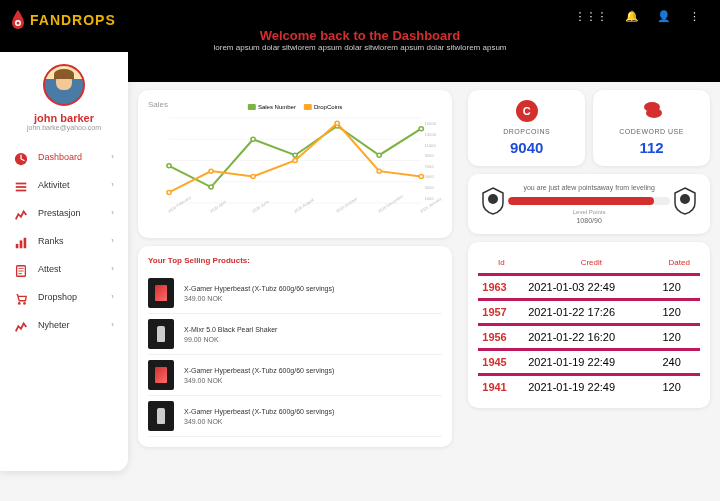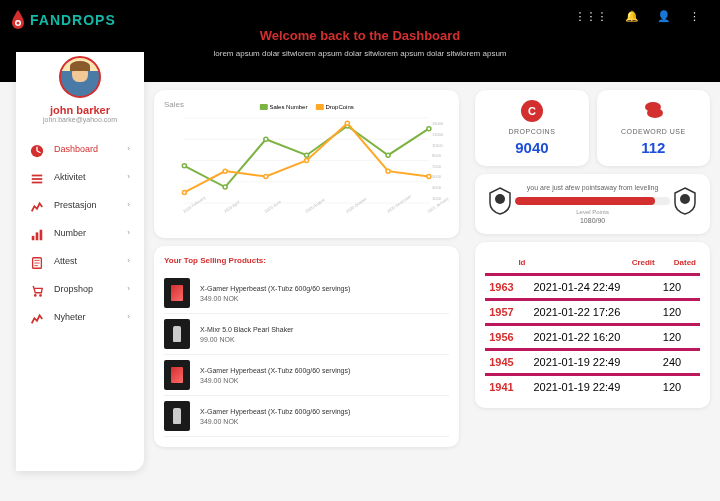--- a/index.html
+++ b/index.html
@@ -1,27 +1,27 @@
 <!DOCTYPE html>
 <html><head>
 <meta charset="utf-8">
 <style>
 *{margin:0;padding:0;box-sizing:border-box;font-family:Arial,sans-serif}
 body{background:#f5f5f5;width:720px;height:501px;overflow:hidden;font-size:9px}
 .header{background:#000;height:82px;position:relative}
 .logo{position:absolute;top:10px;left:10px;display:flex;align-items:center;gap:4px}
 .logo-icon{width:16px;height:20px;position:relative}
-.logo-text{color:#14b8a6;font-weight:bold;font-size:14px;letter-spacing:1px}
+.logo-text{color:#eab308;font-weight:bold;font-size:14px;letter-spacing:1px}
 .header-icons{position:absolute;top:10px;right:20px;display:flex;gap:18px;color:#fff}
 .header-icons span{font-size:11px;cursor:pointer}
 .welcome{text-align:center;padding-top:28px}
 .welcome-title{color:#d32f2f;font-weight:bold;font-size:13px}
-.welcome-sub{color:#ccc;font-size:8px;margin-top:6px}
+.welcome-sub{color:#ccc;font-size:8px;}
 .main{display:flex;height:calc(100% - 82px)}
-.sidebar{width:128px;background:#fff;border-radius:0 0 12px 0;padding:4px 0;box-shadow:0 2px 8px rgba(0,0,0,0.1);position:relative;top:-30px;margin-left:16px}
+.sidebar{width:128px;background:#fff;border-radius:0 0 12px 0;padding:12px 0;box-shadow:0 2px 8px rgba(0,0,0,0.1);position:relative;top:-30px;margin-left:0}
 .avatar{width:42px;height:42px;border-radius:50%;margin:0 auto 6px;background:linear-gradient(180deg,#fce4b0 0%,#fce4b0 35%,#4a7ba6 35%,#4a7ba6 100%);border:2px solid #d32f2f;position:relative;overflow:hidden}
 .avatar::before{content:"";position:absolute;width:16px;height:18px;background:#f4c896;border-radius:50% 50% 40% 40%;top:6px;left:11px}
 .avatar::after{content:"";position:absolute;width:20px;height:10px;background:#8b5a2b;border-radius:50% 50% 0 0;top:3px;left:9px}
 .username{text-align:center;color:#d32f2f;font-weight:bold;font-size:11px}
 .useremail{text-align:center;color:#999;font-size:7px;margin-bottom:14px}
 .nav-item{display:flex;align-items:flex-start;padding:7px 14px;color:#333;cursor:pointer;position:relative}
 .nav-item.active{color:#d32f2f}
 .nav-icon{width:14px;height:14px;margin-right:10px;color:#d32f2f;display:flex;align-items:center;justify-content:center}
 .nav-label{font-size:9px;flex:1}
 .nav-chevron{color:#999;font-size:8px}
@@ -55,21 +55,21 @@
 .level-text{font-size:7px;color:#666;margin-bottom:6px}
 .level-bar{height:8px;background:#eee;border-radius:4px;margin:0 30px 4px;position:relative;overflow:hidden}
 .level-fill{height:100%;background:#d32f2f;border-radius:4px;width:90%}
 .level-sub{font-size:6px;color:#999}
 .level-points{font-size:7px;color:#666;margin-top:2px}
 .badge{position:absolute;width:26px;height:30px;top:12px}
 .badge.left{left:12px}
 .badge.right{right:12px}
 .badge svg{width:100%;height:100%}
 .table-card table{width:100%;border-collapse:collapse}
-.table-card th{color:#d32f2f;font-size:8px;text-align:right;padding:6px 4px;font-weight:bold}
+.table-card th{color:#d32f2f;font-size:8px;text-align:center;padding:6px 4px;font-weight:normal}
 .table-card td{font-size:11px;padding:5px 4px;border-top:3px solid #be185d}
 .table-card td:first-child{color:#d32f2f;font-weight:bold}
 </style>
 </head>
 <body>
 
 <div class="header">
   <div class="logo">
     <div class="logo-icon">
       <svg viewBox="0 0 16 20">
@@ -129,21 +129,21 @@
           <span class="nav-chevron">›</span>
         </div>
         <div class="nav-item">
           <span class="nav-icon">
             <svg viewBox="0 0 16 16">
               <rect x="2" y="9" width="3" height="5" fill="currentColor"></rect>
               <rect x="6.5" y="5" width="3" height="9" fill="currentColor"></rect>
               <rect x="11" y="2" width="3" height="12" fill="currentColor"></rect>
             </svg>
           </span>
-          <span class="nav-label">Number</span>
+          <span class="nav-label">Ranks</span>
           <span class="nav-chevron">›</span>
         </div>
         <div class="nav-item">
           <span class="nav-icon">
             <svg viewBox="0 0 16 16">
               <rect x="3" y="2" width="10" height="12" rx="1" fill="none" stroke="currentColor" stroke-width="1.5"></rect>
               <path d="M5 5h6M5 8h6M5 11h4" stroke="currentColor"></path>
             </svg>
           </span>
           <span class="nav-label">Attest</span>
@@ -294,21 +294,21 @@
           <thead>
               <tr id="thead">
                 <th>Id</th>
                 <th>Credit</th>
                 <th>Dated</th>
               </tr>
             </thead>
           <tbody id="tbody">
               <tr>
                 <td>1963</td>
-                <td>2021-01-24 22:49</td>
+                <td>2021-01-03 22:49</td>
                 <td>120</td>
               </tr>
               <tr>
                 <td>1957</td>
                 <td>2021-01-22 17:26</td>
                 <td>120</td>
               </tr>
               <tr>
                 <td>1956</td>
                 <td>2021-01-22 16:20</td>

